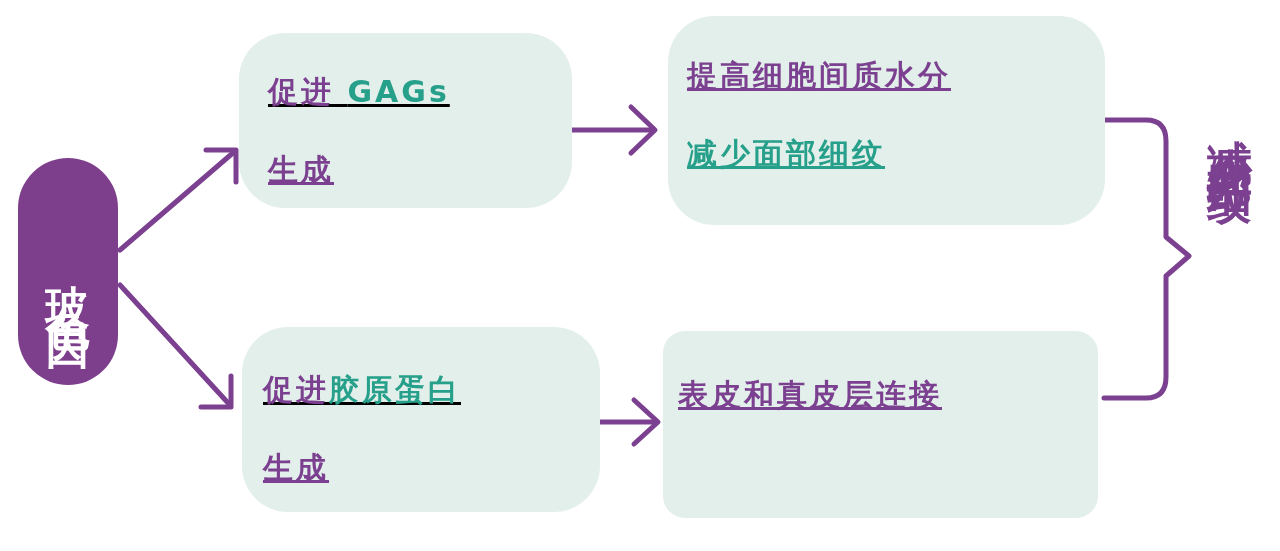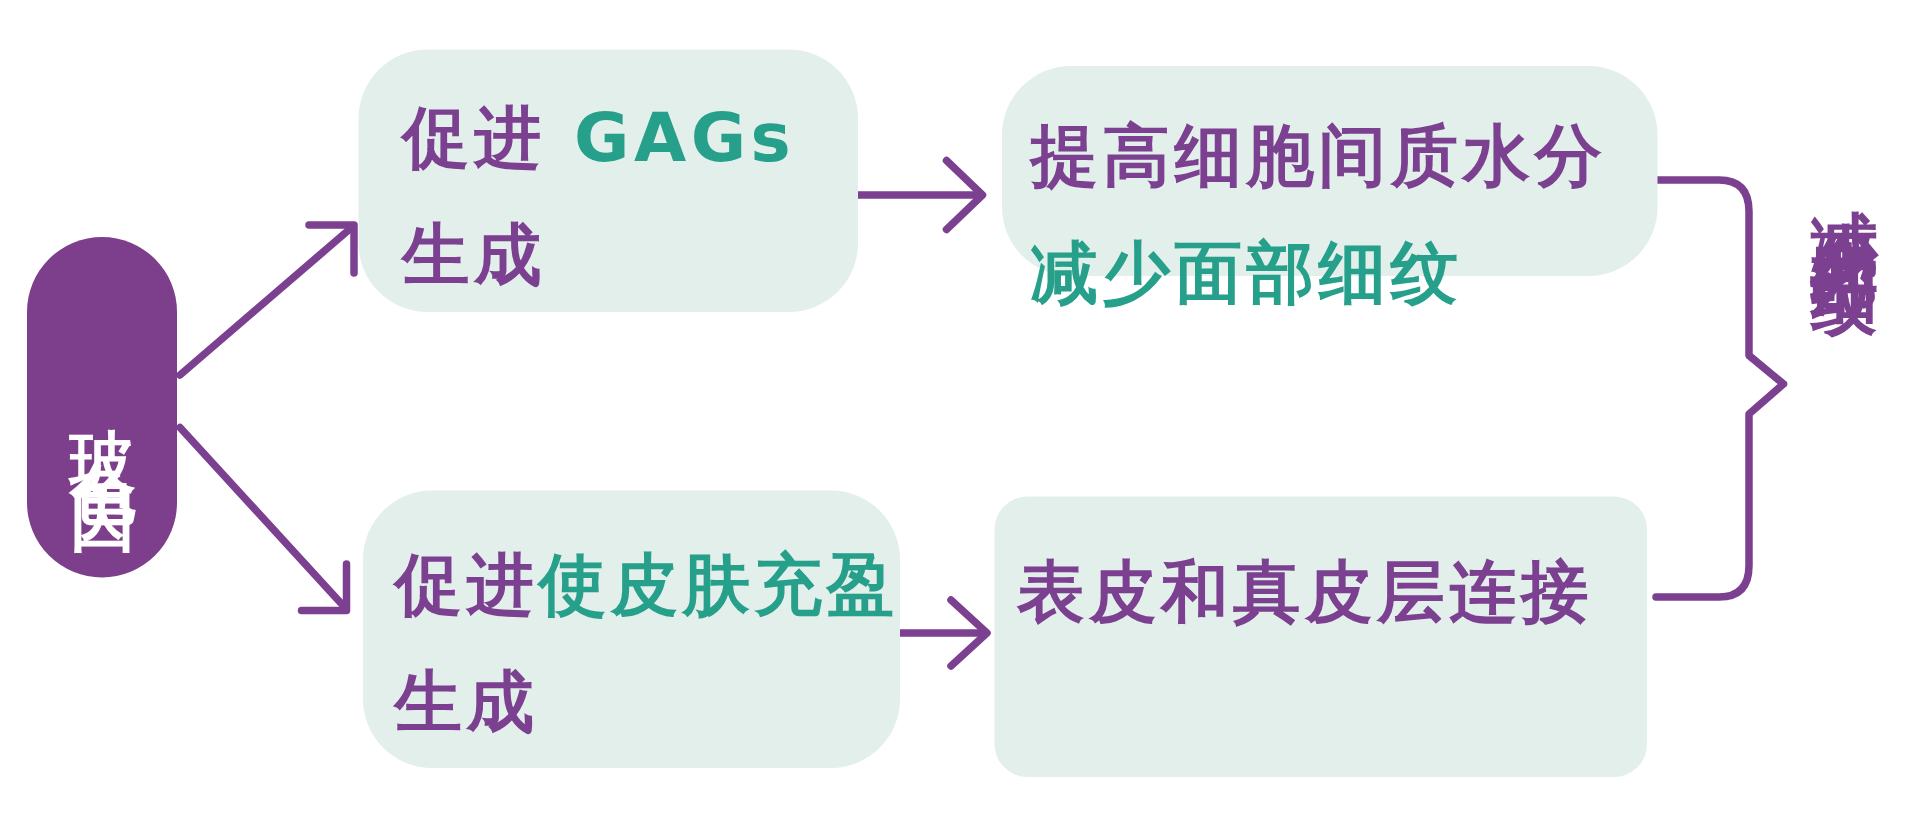--- a/index.html
+++ b/index.html
@@ -45,29 +45,30 @@
   }
   
   .node {
     position: absolute;
     background: var(--mint, #e3efea);
     border-radius: 46px;
     box-sizing: border-box;
     white-space: nowrap;
   }
   .node .line {
-    font-size: 45px;
+    font-size: 30px;
     font-weight: 600;
     line-height: 78px;
     letter-spacing: 3px;
+    text-decoration: underline;
   }
   .purple { color: var(--purple, #7c4090); }
   .teal   { color: var(--teal, #27a08b); }
   #node-top-left     { left: 239px; top: 33px;  width: 333px; height: 175px; padding: 20px 0 0 29px; }
-  #node-top-right    { left: 668px; top: 44px;  width: 437px; height: 140px; padding: 21px 0 0 19px; }
+  #node-top-right    { left: 668px; top: 16px;  width: 437px; height: 209px; padding: 21px 0 0 19px; }
   #node-bottom-left  { left: 242px; top: 327px; width: 358px; height: 185px; padding: 24px 0 0 21px; }
   #node-bottom-right { left: 663px; top: 331px; width: 435px; height: 187px; padding: 25px 0 0 15px; border-radius: 22px; }
   
   .outcome {
     position: absolute;
     left: 1200px;
     top: 104px;
     width: 60px;
     height: 336px;
     display: flex;
@@ -129,21 +130,21 @@
     <div class="line purple">生成</div>
   </div>
 
   <div class="node" id="node-top-right">
     <div class="line purple">提高细胞间质水分</div>
     <div class="line teal">减少面部细纹</div>
   </div>
 
   <div class="node" id="node-bottom-left">
     <div class="line">
-      <span class="purple">促进</span><span class="teal">使皮肤充盈</span>
+      <span class="purple">促进</span><span class="teal">胶原蛋白</span>
     </div>
     <div class="line purple">生成</div>
   </div>
 
   <div class="node" id="node-bottom-right">
     <div class="line purple">表皮和真皮层连接</div>
   </div>
 
   <div class="outcome">
     <div class="outcome-label">减少面部细纹</div>

